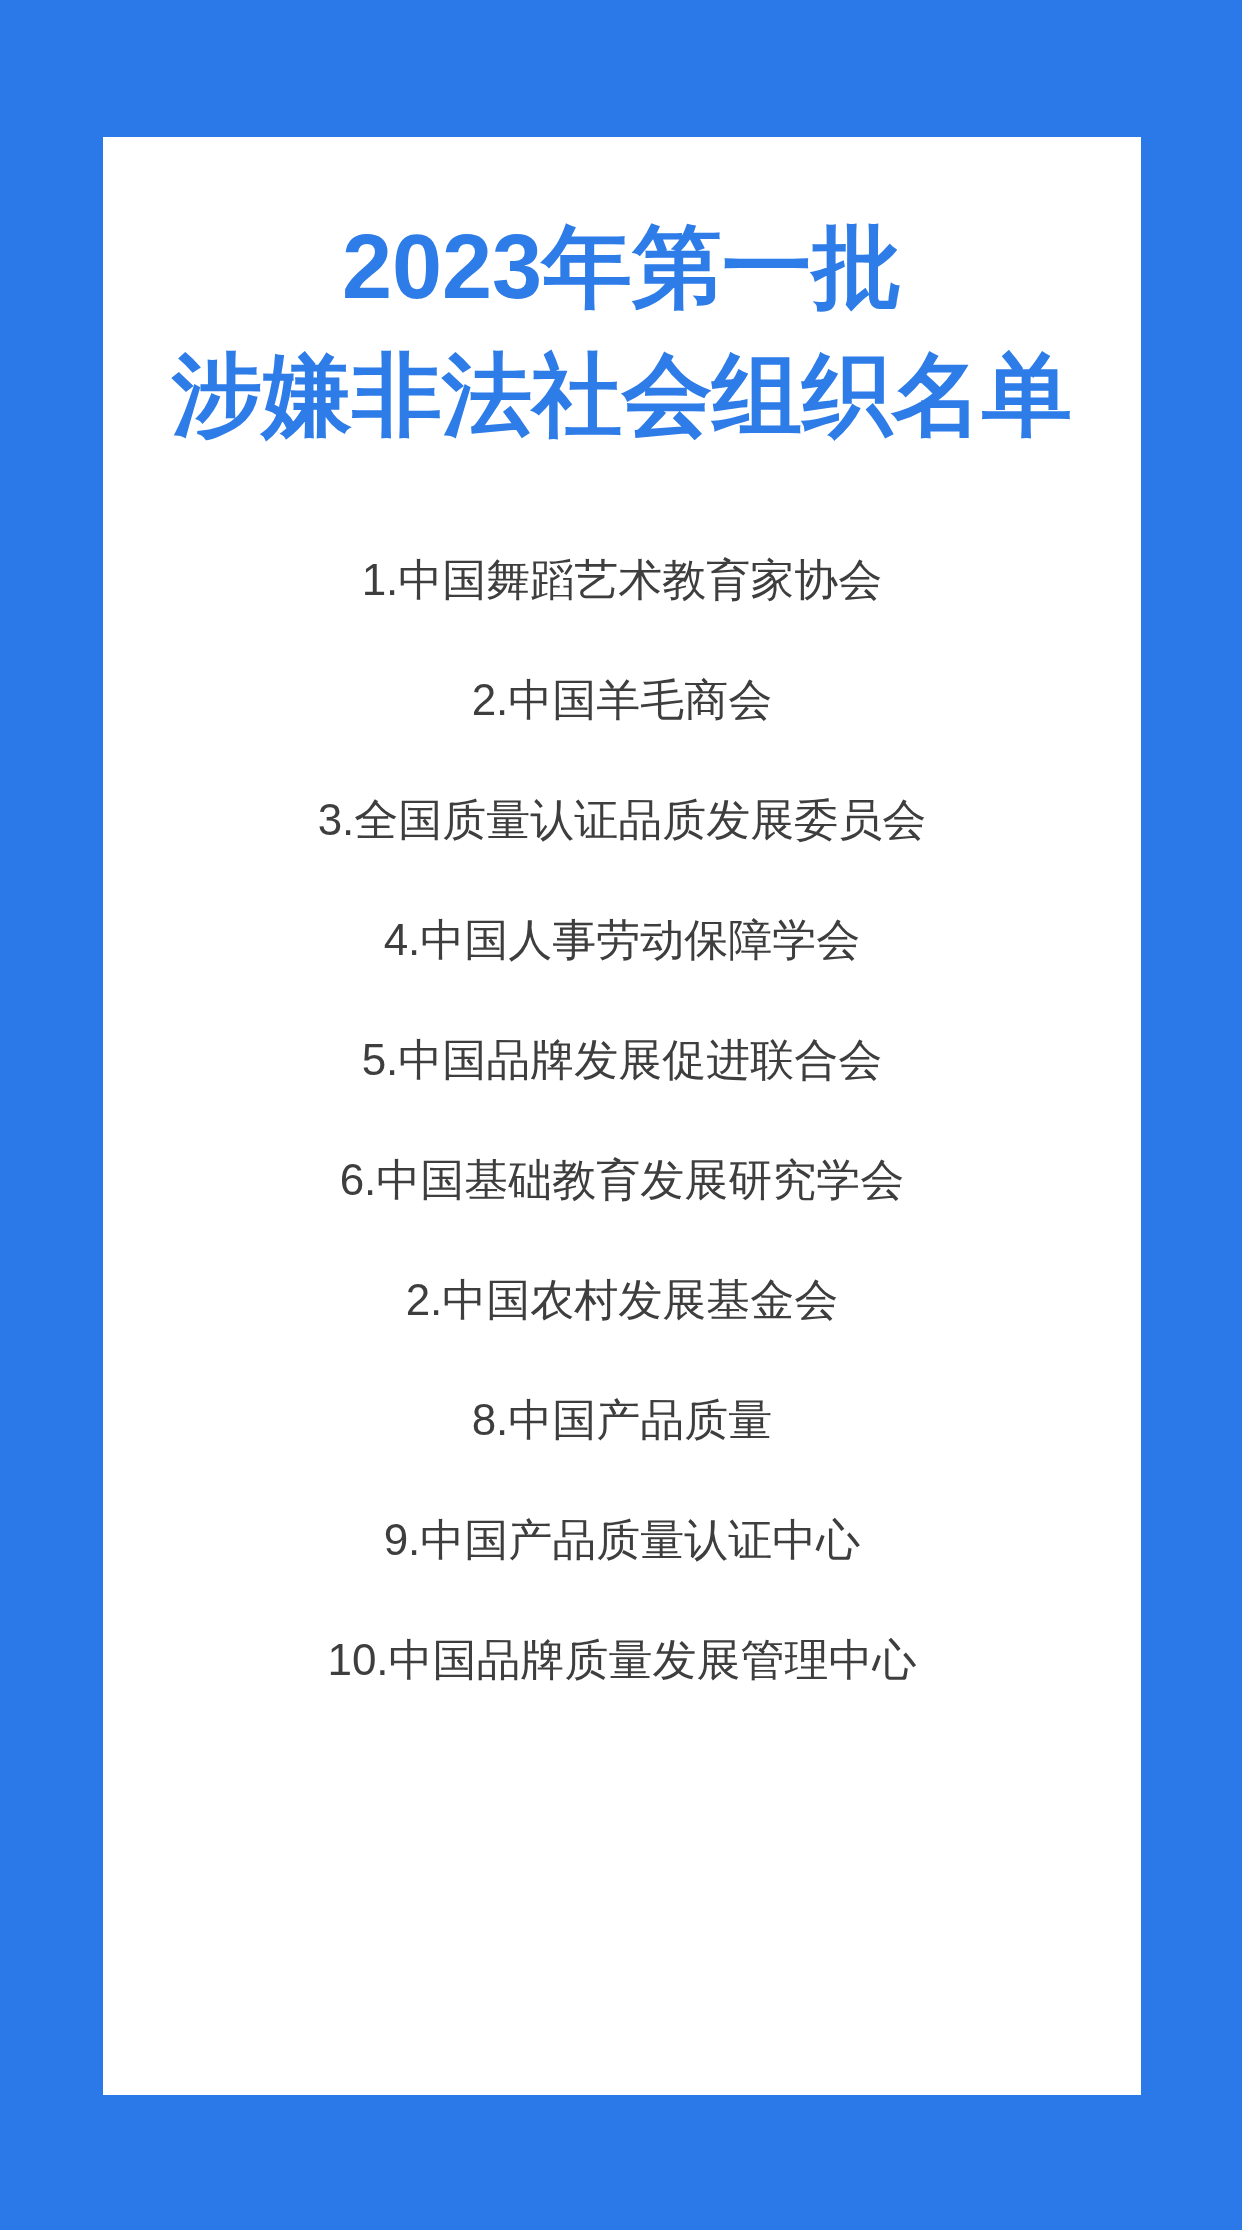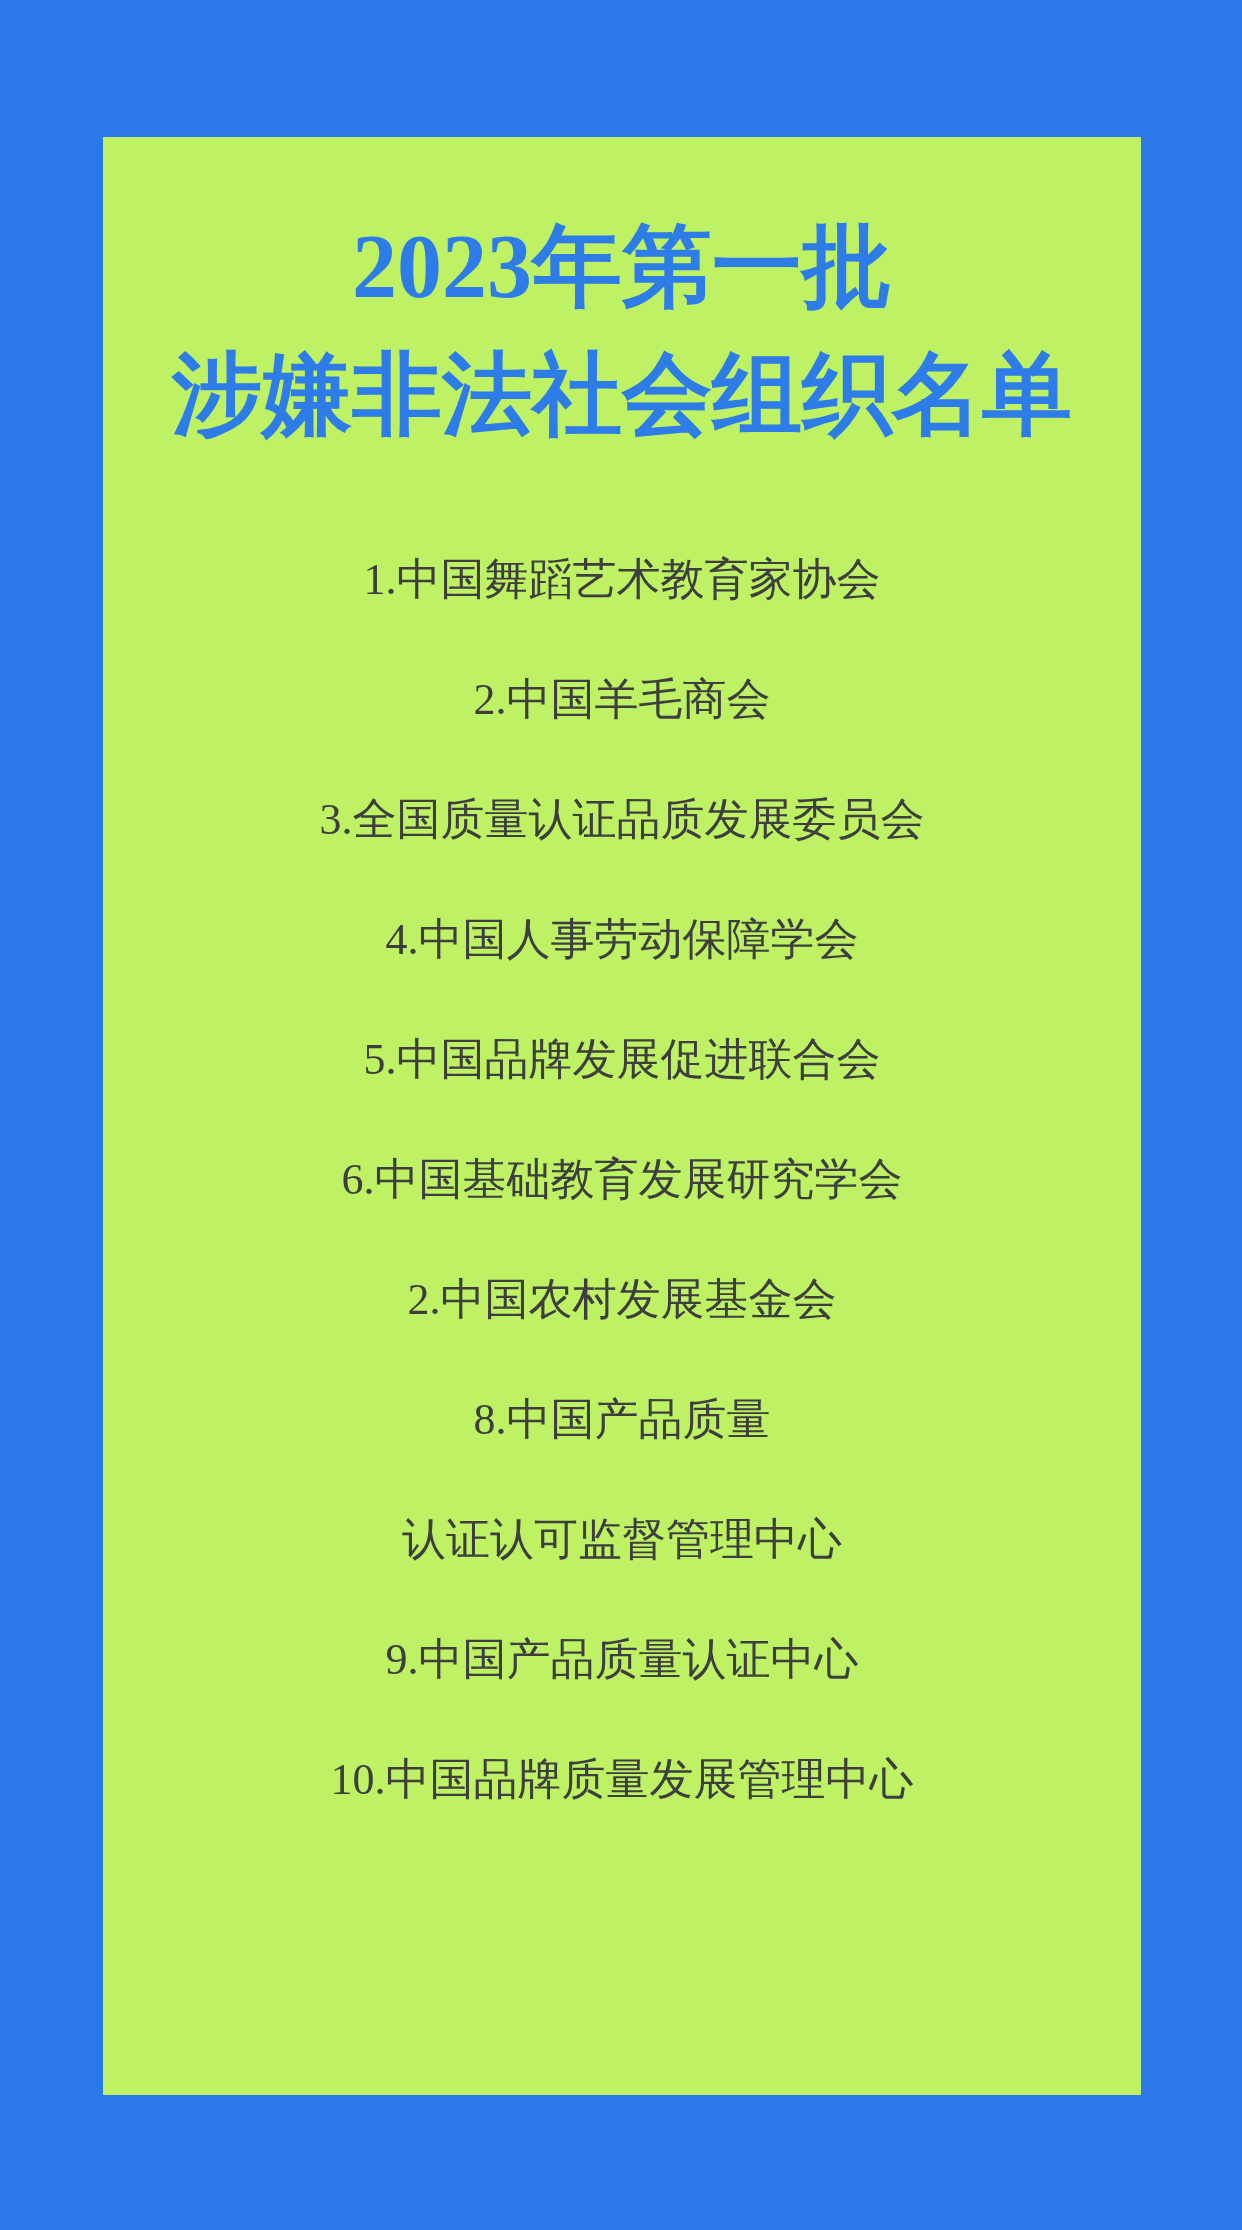--- a/index.html
+++ b/index.html
@@ -40,31 +40,30 @@
     font-weight: 300;
     color: #3E3E3E;
   }
   .org-line {
     white-space: nowrap;
   }
 </style>
 </head>
 <body style="background: rgb(43, 121, 232);">
 
-<div class="card" style="background: #bef264; font-family: Liberation Serif, serif;">
+<div class="card" style="background: #ffffff;">
   <div class="title" style="color: rgb(46, 124, 232);">
     <div>2023年第一批</div>
     <div>涉嫌非法社会组织名单</div>
   </div>
   <div class="org-list" id="org-list" style="color: rgb(62, 62, 62);">
       <div class="org-line">1.中国舞蹈艺术教育家协会</div>
       <div class="org-line">2.中国羊毛商会</div>
       <div class="org-line">3.全国质量认证品质发展委员会</div>
       <div class="org-line">4.中国人事劳动保障学会</div>
       <div class="org-line">5.中国品牌发展促进联合会</div>
       <div class="org-line">6.中国基础教育发展研究学会</div>
       <div class="org-line">2.中国农村发展基金会</div>
       <div class="org-line">8.中国产品质量</div>
-      <div class="org-line">认证认可监督管理中心</div>
       <div class="org-line">9.中国产品质量认证中心</div>
       <div class="org-line">10.中国品牌质量发展管理中心</div>
     </div>
 </div>
 
 </body></html>

